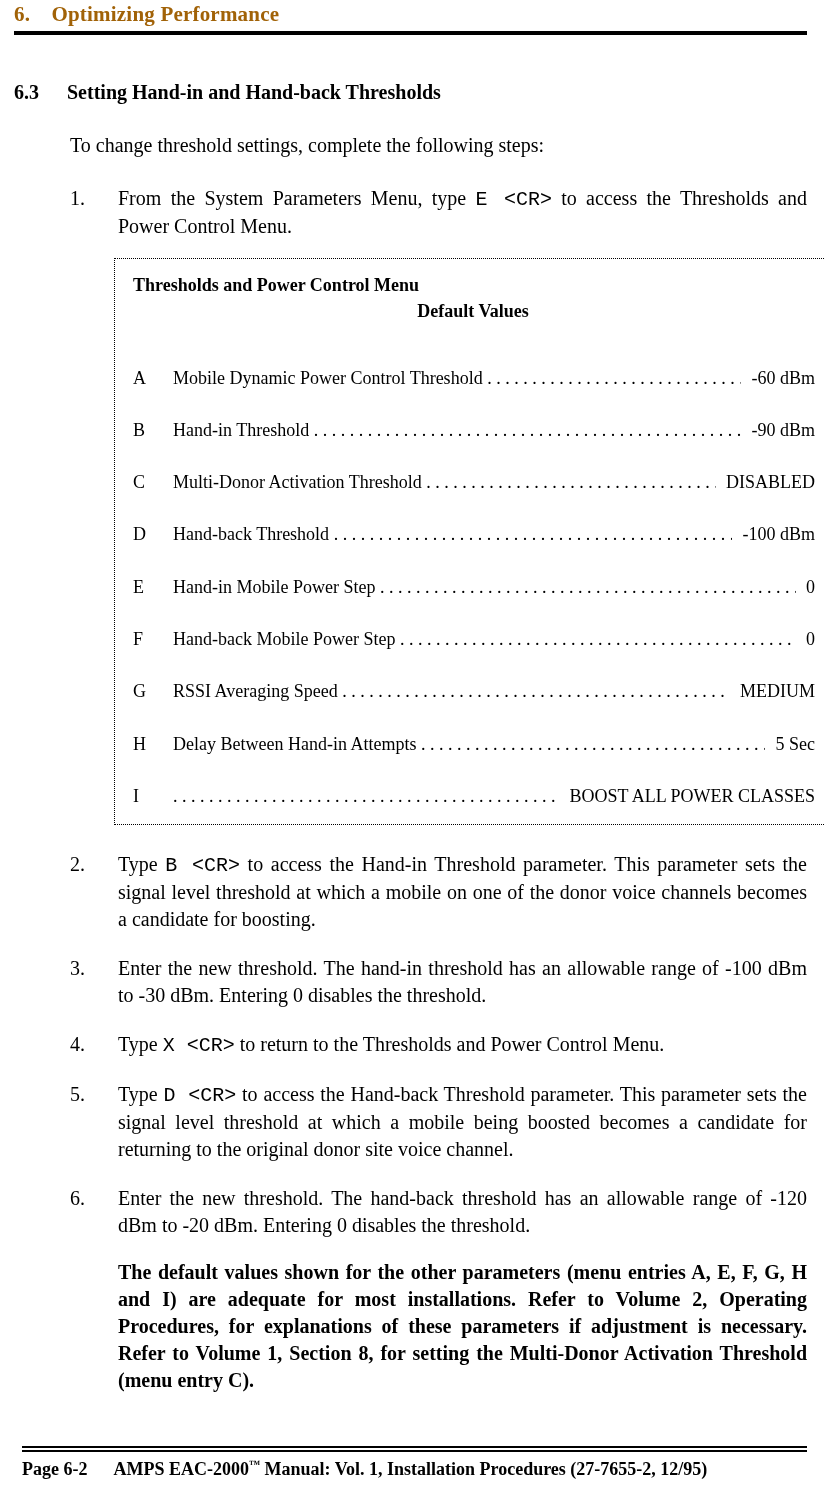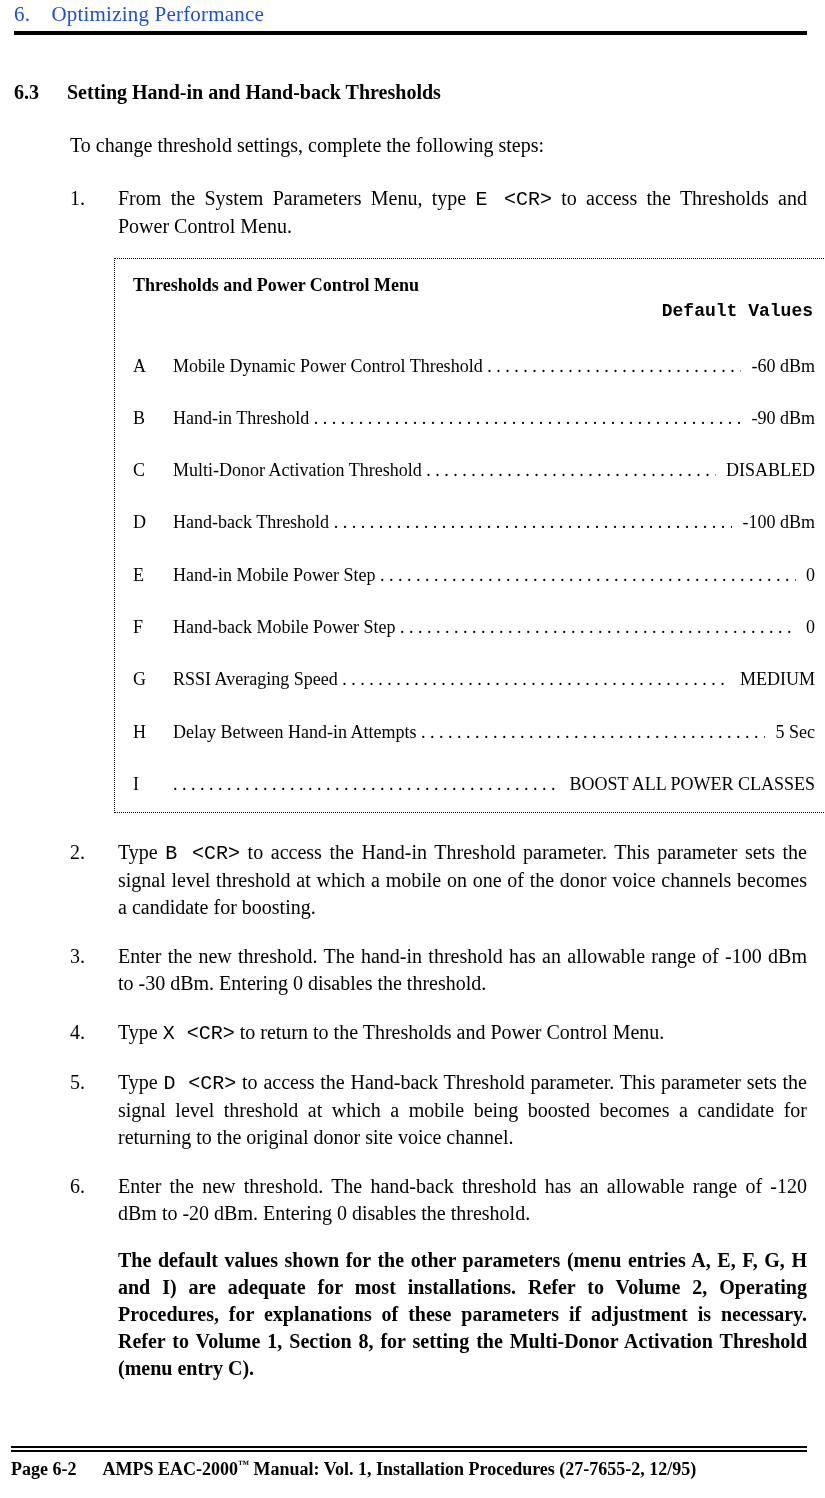--- a/index.html
+++ b/index.html
@@ -12,22 +12,23 @@
   .page {
     width: 825px;
     height: 1498px;
     box-sizing: border-box;
     padding: 2px 18px 0 14px;
     position: relative;
   }
   .running-head {
     font-size: 21px;
     letter-spacing: 0.2px;
-    color: #1d4ed8;
+    color: #a16207;
     margin-bottom: 4px;
+    font-weight: bold;
   }
   .rh-num { display: inline-block; width: 32px; }
   .rule-top {
     border-top: 4px solid #000;
     margin: 0 0 46px 0;
   }
   .sec-head {
     font-size: 20px;
     font-weight: bold;
     margin: 0 0 28px 0;
@@ -63,25 +64,24 @@
     border: 1px dotted #000;
     margin: 18px 0 26px -4px;
     padding: 14px 18px 16px 18px;
     font-size: 18px;
     line-height: 1.35;
     width: 720px;
     box-sizing: border-box;
   }
   .menu-title { font-weight: bold; margin-bottom: 2px; }
   .menu-defhdr {
-    text-align: right;
-    font-weight: bold;
-    margin-bottom: 2px;
+    text-align: center;
+    font-weight: bold;
+    margin-bottom: 14px;
     padding-right: 2px;
-    font-family: Liberation Mono, monospace;
   }
   .menu-row {
     display: flex;
     align-items: baseline;
     white-space: nowrap;
   }
   .menu-row .k { width: 40px; flex: 0 0 40px; }
   .menu-row .dots {
     flex: 1 1 auto;
     overflow: hidden;
@@ -92,21 +92,21 @@
   }
   .menu-row .v { padding-left: 6px; text-align: right; margin-top: 28px; }
   .note-para {
     padding-left: 48px;
     text-align: justify;
     margin-top: -2px;
     font-weight: bold;
   }
   .footer {
     position: absolute;
-    left: 11px;
+    left: 22px;
     right: 18px;
     bottom: 18px;
   }
   .rule-bot {
     border-top: 4px double #000;
     height: 4px;
     border-bottom: 1px solid #000;
     margin-bottom: 6px;
   }
   .rule-bot { border-top: 2px solid #000; border-bottom: 2px solid #000; height:2px; }

